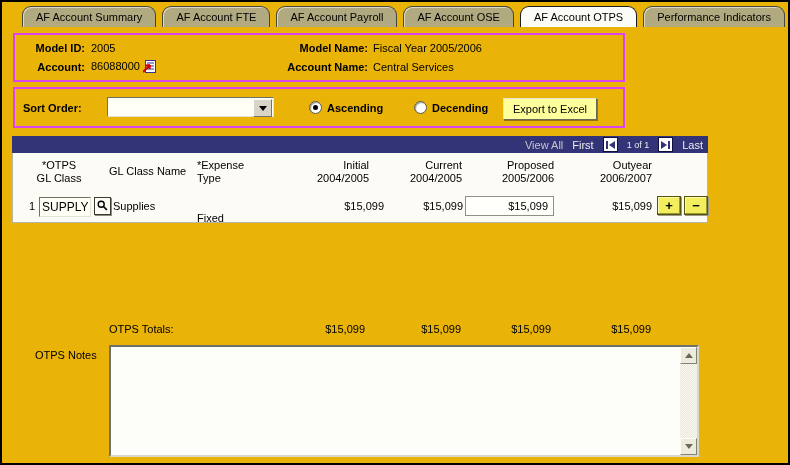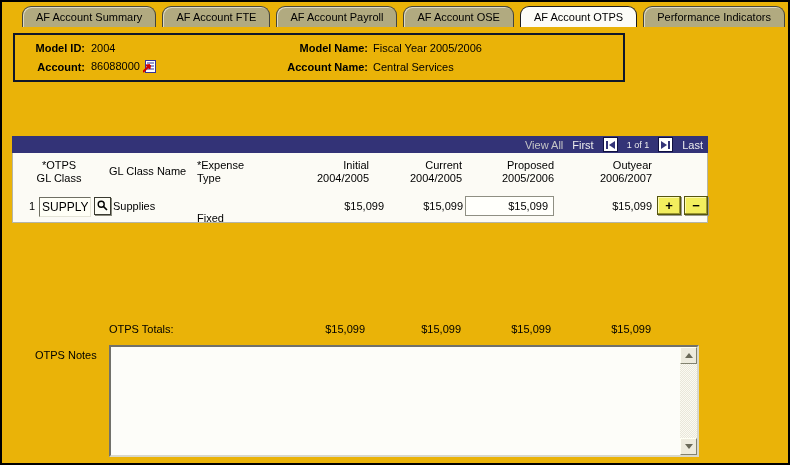--- a/index.html
+++ b/index.html
@@ -8,21 +8,21 @@
         font-family:"Liberation Sans",sans-serif;font-size:11px;color:#000;}
 
   
   .tabs{position:absolute;left:20px;top:4px;display:flex;gap:6px;}
   .tab{height:20px;line-height:20px;padding:0 13px;background:#B1AA80;
        border:1px solid #45453a;border-bottom:none;border-radius:9px 9px 0 0;
        box-shadow:inset 1px 1px 0 rgba(255,255,255,.55);white-space:nowrap;cursor:pointer;}
   .tab.active{background:#FCFCF7;border-color:#1c1c1c;}
 
   
-  .gbox{position:absolute;left:11px;width:612px;border:2px solid #0f172a;box-sizing:border-box;}
+  .gbox{position:absolute;left:11px;width:612px;border:2px solid #d946ef;box-sizing:border-box;}
   #box1{top:31px;height:49px;}
   #box2{top:85px;height:41px;}
   .abs{position:absolute;}
   .bold{font-weight:bold;}
   .r{text-align:right;}
 
   
   .ticon{display:inline-block;vertical-align:middle;margin-left:3px;cursor:pointer;}
 
   
@@ -105,38 +105,59 @@
     <div class="tab">AF Account Summary</div>
     <div class="tab">AF Account FTE</div>
     <div class="tab">AF Account Payroll</div>
     <div class="tab">AF Account OSE</div>
     <div class="tab active">AF Account OTPS</div>
     <div class="tab">Performance Indicators</div>
   </div>
 
   <div class="gbox" id="box1">
     <span class="abs bold r" style="left:8px;top:7px;width:62px;">Model ID:</span>
-    <span class="abs" style="left:76px;top:7px;">2004</span>
+    <span class="abs" style="left:76px;top:7px;">2005</span>
     <span class="abs bold r" style="left:253px;top:7px;width:100px;">Model Name:</span>
     <span class="abs" style="left:358px;top:7px;">Fiscal Year 2005/2006</span>
 
     <span class="abs bold r" style="left:8px;top:26px;width:62px;">Account:</span>
     <span class="abs" style="left:76px;top:25px;">
       <span>86088000</span><span class="ticon"><svg width="13" height="13" viewBox="0 0 13 13">
             <rect x="2.5" y="0.5" width="10" height="12" fill="#fff" stroke="#333399"></rect>
             <line x1="4" y1="3" x2="11" y2="3" stroke="#333399"></line>
             <line x1="4" y1="6" x2="11" y2="6" stroke="#333399"></line>
             <line x1="4" y1="9" x2="11" y2="9" stroke="#333399"></line>
             <path d="M0,13 L7,6 M7,6 l-4,0.5 M7,6 l-0.5,4" stroke="#CC0000" stroke-width="2" fill="none" transform="translate(0,-1)"></path>
           </svg></span>
     </span>
     <span class="abs bold r" style="left:253px;top:26px;width:100px;">Account Name:</span>
     <span class="abs" style="left:358px;top:26px;">Central Services</span>
   </div>
 
+  <div class="gbox" id="box2">
+    <span class="abs bold" style="left:8px;top:13px;">Sort Order:</span>
+
+    <div class="select">
+      <span class="select-value"></span>
+      <span class="select-btn">
+          <span class="dd-tri"></span>
+        </span>
+    </div>
+
+    <span class="radio-row" style="left:294px;top:12px;">
+      <span class="radio checked"></span>
+      <span class="bold">Ascending</span>
+    </span>
+    <span class="radio-row" style="left:399px;top:12px;">
+      <span class="radio"></span>
+      <span class="bold">Decending</span>
+    </span>
+
+    <button class="excel-btn">Export to Excel</button>
+  </div>
 
   <div class="gridbar">
     <span class="viewall">View All</span>
     <span class="navlink">First</span>
     <span class="pgbtn">
         <span class="pbar"></span>
         <span class="tri-l"></span>
       </span>
     <span class="pgpos">1 of 1</span>
     <span class="pgbtn">

